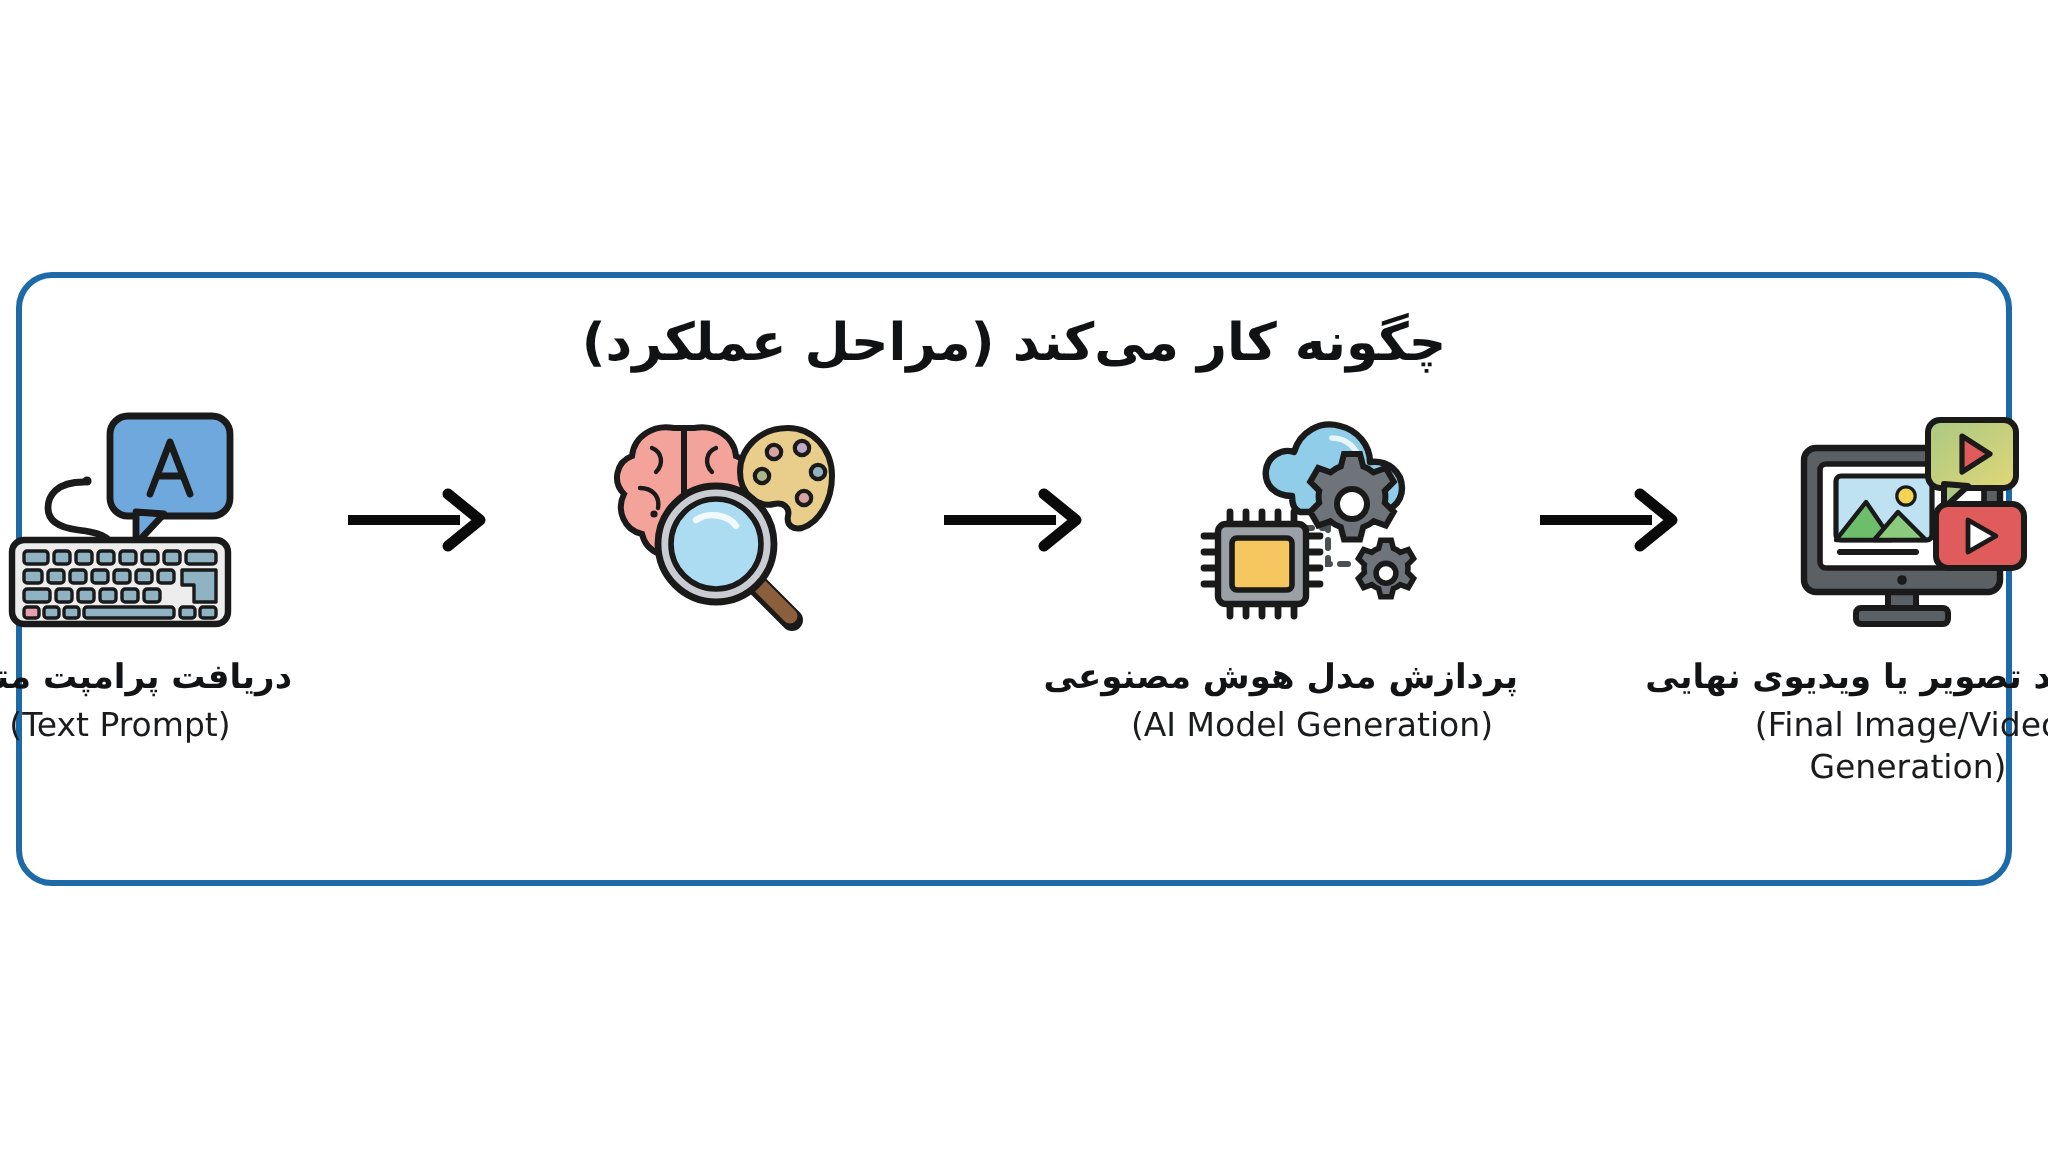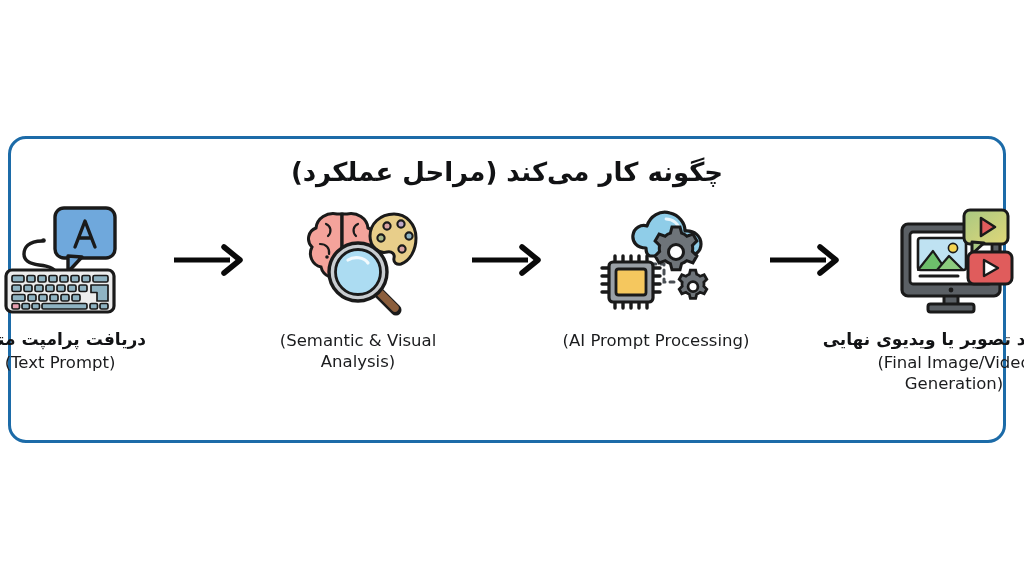--- a/index.html
+++ b/index.html
@@ -222,21 +222,20 @@
             </g>
 
             <path d="M80 86 L100 106" stroke="#1A1A1A" stroke-width="11" stroke-linecap="round"></path>
             <path d="M82 87 L99 104" stroke="#8B5E3C" stroke-width="7.5" stroke-linecap="round"></path>
             <circle cx="62" cy="68" r="29" fill="#C9CDD1" stroke="#1A1A1A" stroke-width="3.4"></circle>
             <circle cx="62" cy="68" r="22.5" fill="#ACDCF2" stroke="#1A1A1A" stroke-width="2.8"></circle>
             <path d="M52 56 C58 52 68 53 72 59" fill="none" stroke="#FFFFFF" stroke-width="3.2" stroke-linecap="round" opacity="0.85"></path>
           </svg>
         </div>
         <div class="step-label">
-          <div class="label-en">(Semantic &amp; Visual Analysis)</div>
         </div>
       </div>
 
       <div class="arrow">
         <svg width="74" height="34" viewBox="0 0 74 34" aria-hidden="true">
           <line x1="2" y1="17" x2="58" y2="17" stroke="#0A0A0A" stroke-width="5" stroke-linecap="butt"></line>
           <polyline points="52,4 68,17 52,30" fill="none" stroke="#0A0A0A" stroke-width="5.5" stroke-linecap="round" stroke-linejoin="round"></polyline>
         </svg>
       </div>
 
@@ -287,21 +286,22 @@
               <line x1="58" y1="64" x2="66" y2="64"></line>
               <line x1="58" y1="72" x2="66" y2="72"></line>
               <line x1="58" y1="80" x2="66" y2="80"></line>
               <line x1="58" y1="88" x2="66" y2="88"></line>
             </g>
             <rect x="15" y="58" width="44" height="40" rx="4" fill="#9AA0A6" stroke="#1A1A1A" stroke-width="3.2"></rect>
             <rect x="22" y="65" width="30" height="26" rx="2.5" fill="#F5C75E" stroke="#1A1A1A" stroke-width="2.8"></rect>
           </svg>
         </div>
         <div class="step-label">
-          <div class="label-en">(AI Prompt Processing)</div>
+          <div class="label-fa">پردازش مدل هوش مصنوعی</div>
+          <div class="label-en">(AI Model Generation)</div>
         </div>
       </div>
 
       <div class="arrow">
         <svg width="74" height="34" viewBox="0 0 74 34" aria-hidden="true">
           <line x1="2" y1="17" x2="58" y2="17" stroke="#0A0A0A" stroke-width="5" stroke-linecap="butt"></line>
           <polyline points="52,4 68,17 52,30" fill="none" stroke="#0A0A0A" stroke-width="5.5" stroke-linecap="round" stroke-linejoin="round"></polyline>
         </svg>
       </div>
 

